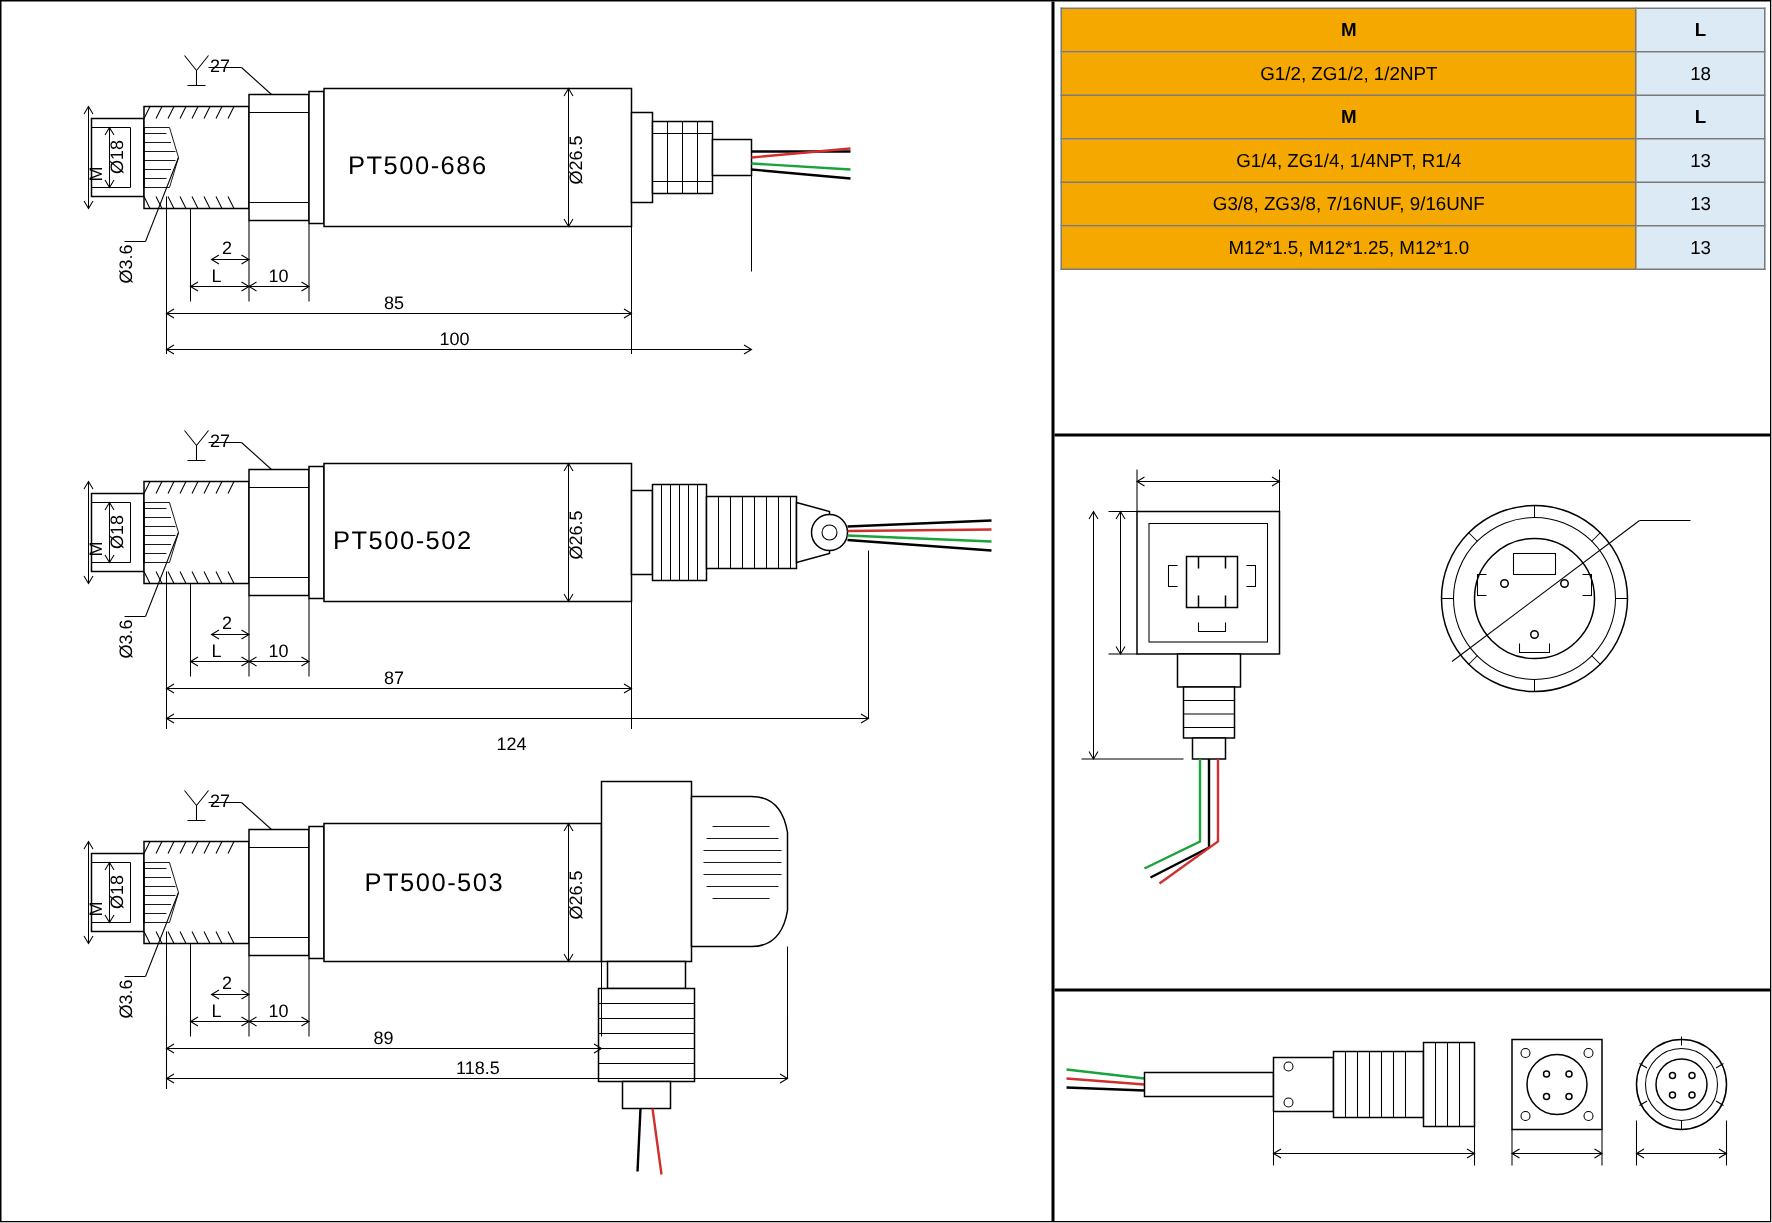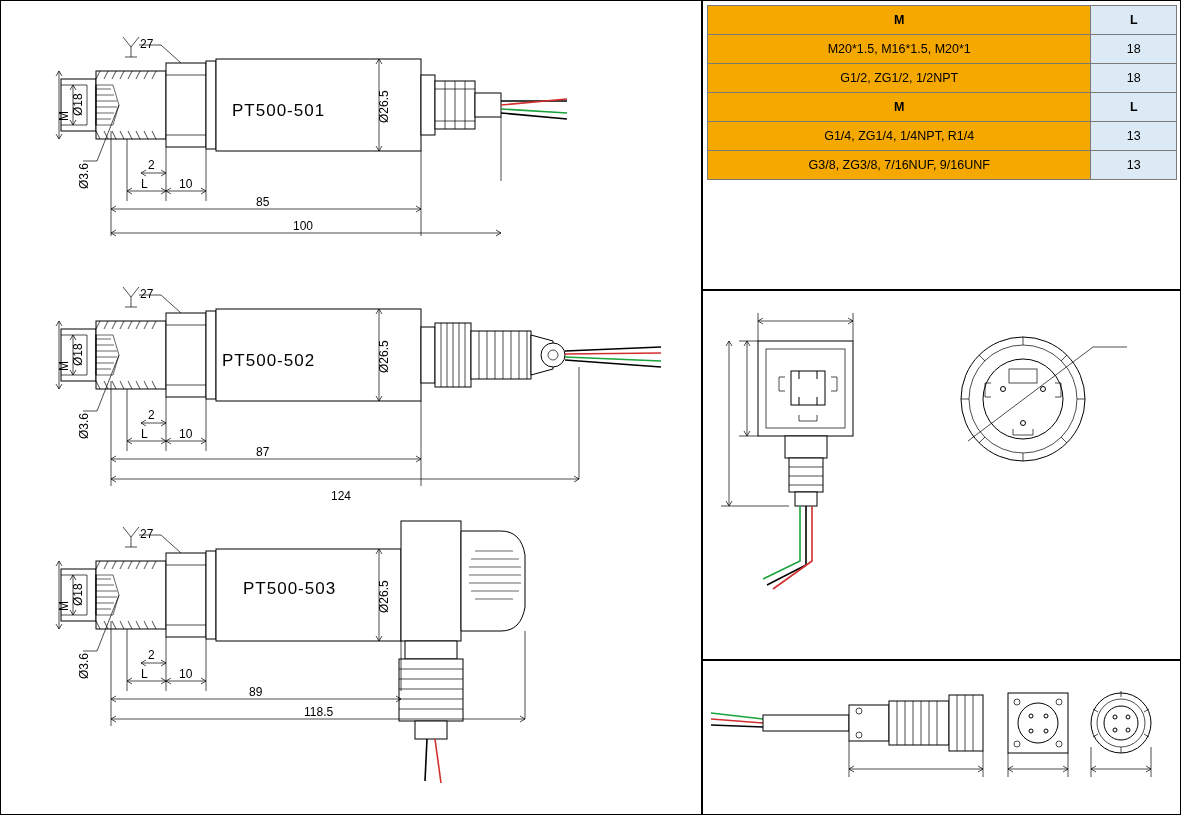--- a/index.html
+++ b/index.html
@@ -102,21 +102,21 @@
 
       <line class="dim" x1="165" y1="190" x2="205" y2="190"></line>
       <path class="dim" d="M170 187 L165 190 L170 193 M200 187 L205 190 L200 193"></path>
 
       <line class="dim" x1="110" y1="208" x2="420" y2="208"></line>
       <path class="dim" d="M115 205 L110 208 L115 211 M415 205 L420 208 L415 211"></path>
 
       <line class="dim" x1="110" y1="232" x2="500" y2="232"></line>
       <path class="dim" d="M115 229 L110 232 L115 235 M495 229 L500 232 L495 235"></path>
     </svg>
-    <div class="lbl big" style="left:231px;top:100px;">PT500-501</div>
+    <div class="lbl big" style="left:231px;top:100px;">PT500-686</div>
     <div class="lbl rot" style="left:376px;top:122px;">Ø26.5</div>
     <div class="lbl rot" style="left:70px;top:115px;">Ø18</div>
     <div class="lbl rot" style="left:56px;top:120px;">M</div>
     <div class="lbl rot" style="left:76px;top:188px;">Ø3.6</div>
     <div class="lbl" style="left:139px;top:36px;">27</div>
     <div class="lbl" style="left:147px;top:157px;">2</div>
     <div class="lbl" style="left:140px;top:176px;">L</div>
     <div class="lbl" style="left:178px;top:176px;">10</div>
     <div class="lbl" style="left:255px;top:194px;">85</div>
     <div class="lbl" style="left:292px;top:218px;">100</div>
@@ -277,37 +277,37 @@
 
   <div class="panel" id="right-panel">
 
     <table id="spec-table">
       <tbody>
         <tr>
           <td class="m mhead">M</td>
           <td class="l lhead">L</td>
         </tr>
         <tr>
-          <td class="m">M20*1.5,  M16*1.5,  M20*1</td>
-          <td class="l">18</td>
-        </tr>
-        <tr>
           <td class="m">G1/2,  ZG1/2,  1/2NPT</td>
           <td class="l">18</td>
         </tr>
         <tr>
           <td class="m mhead">M</td>
           <td class="l lhead">L</td>
         </tr>
         <tr>
           <td class="m">G1/4,  ZG1/4,  1/4NPT,  R1/4</td>
           <td class="l">13</td>
         </tr>
         <tr>
           <td class="m">G3/8,  ZG3/8,  7/16NUF,  9/16UNF</td>
+          <td class="l">13</td>
+        </tr>
+        <tr>
+          <td class="m">M12*1.5,  M12*1.25,  M12*1.0</td>
           <td class="l">13</td>
         </tr>
       </tbody>
     </table>
 
     <div class="sep" style="top:288px;"></div>
     <div class="sep" style="top:658px;"></div>
 
     <svg width="477" height="370" style="top:290px;left:0">
 

